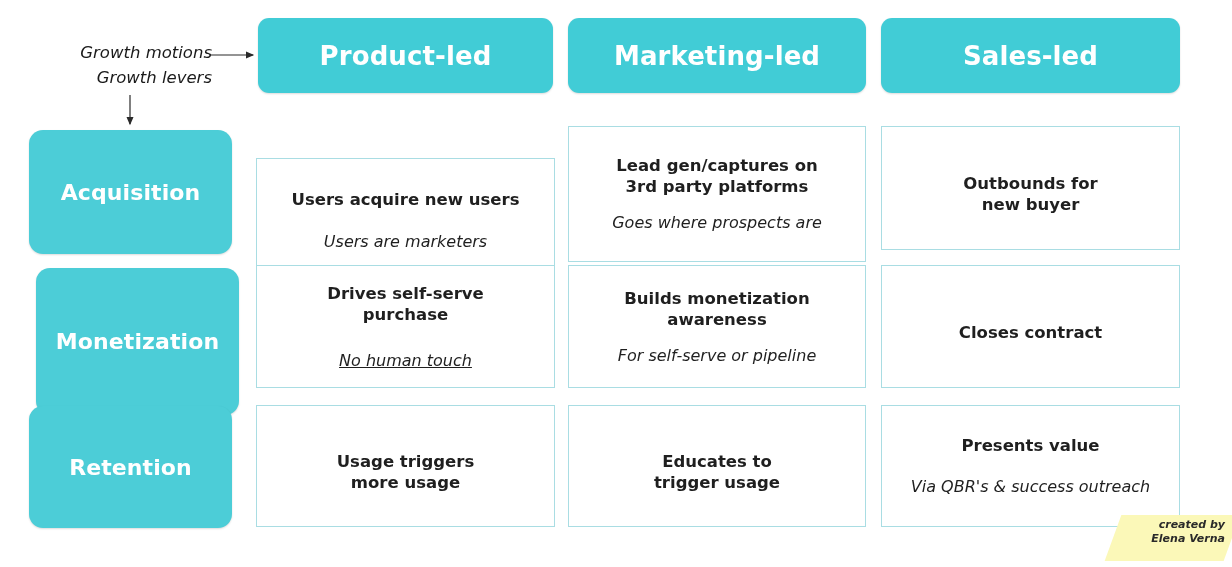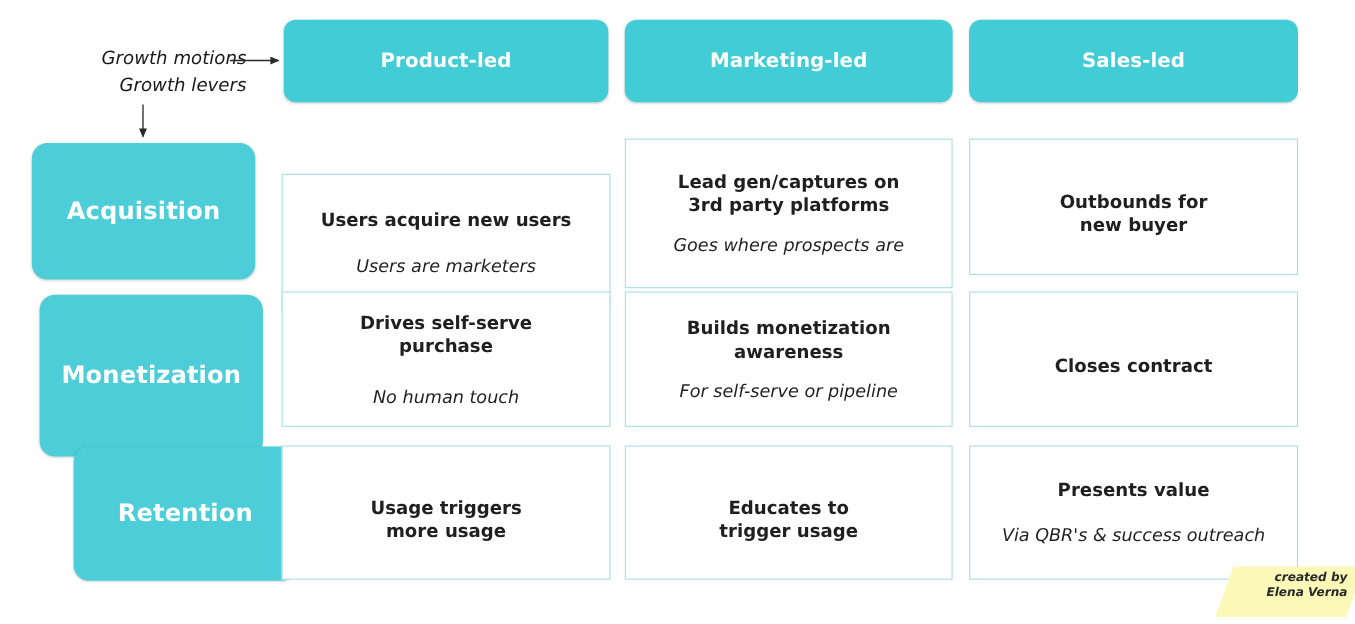--- a/index.html
+++ b/index.html
@@ -17,21 +17,21 @@
     position: relative;
     width: 1232px;
     height: 567px;
     background: #ffffff;
     overflow: hidden;
   }
 
   
   .annotations {
     position: absolute;
-    left: 12px;
+    left: 0px;
     top: 40px;
     width: 212px;
     text-align: right;
     font-style: italic;
     font-size: 16.5px;
     line-height: 25px;
     color: #1a1a1a;
     font-family: "DejaVu Sans", "Liberation Sans", sans-serif;
   }
   .annotations div { white-space: nowrap; }
@@ -49,21 +49,21 @@
   
   .col-header {
     position: absolute;
     box-sizing: border-box;
     border-radius: 11px;
     display: flex;
     align-items: center;
     justify-content: center;
     color: #ffffff;
     font-weight: bold;
-    font-size: 18px;
+    font-size: 26px;
     letter-spacing: 0.1px;
     box-shadow: 0 1px 2px rgba(0,0,0,0.14);
   }
 
   
   .row-label {
     position: absolute;
     box-sizing: border-box;
     border-radius: 14px;
     display: flex;
@@ -164,21 +164,21 @@
   <div class="col-header" style="left:881px; top:18px; width:299px; height:75px; background:#41ccd6;">
     <span>Sales-led</span>
   </div>
 
   <div class="row-label" style="left:29px; top:130px; width:203px; height:124px; background:#4ccdd7;">
     <span>Acquisition</span>
   </div>
   <div class="row-label" style="left:36px; top:268px; width:203px; height:147px; background:#4ccdd7;">
     <span>Monetization</span>
   </div>
-  <div class="row-label" style="left:29px; top:406px; width:203px; height:122px; background:#4ccdd7;margin-left:38px;">
+  <div class="row-label" style="left:29px; top:406px; width:203px; height:122px; background:#4ccdd7;">
     <span>Retention</span>
   </div>
 
   <div class="cell" style="left:256px; top:126px; width:299px; height:124px;margin-top:32px;">
     <div class="cell-primary">Users acquire new users</div>
     <div class="cell-secondary">Users are marketers</div>
   </div>
   <div class="cell" style="left:568px; top:126px; width:298px; height:136px;">
     <div class="cell-primary">Lead gen/captures on
 3rd party platforms</div>
@@ -186,21 +186,21 @@
   </div>
   <div class="cell no-sub" style="left:881px; top:126px; width:299px; height:124px;">
     <div class="cell-primary">Outbounds for
 new buyer</div>
 
   </div>
 
   <div class="cell" style="left:256px; top:265px; width:299px; height:123px;">
     <div class="cell-primary">Drives self-serve
 purchase</div>
-    <div class="cell-secondary" style="margin-top:26px;">No human touch</div>
+    <div class="cell-secondary" style="margin-top:26px;text-decoration:underline;">No human touch</div>
   </div>
   <div class="cell" style="left:568px; top:265px; width:298px; height:123px;">
     <div class="cell-primary">Builds monetization
 awareness</div>
     <div class="cell-secondary" style="margin-top:16px;">For self-serve or pipeline</div>
   </div>
   <div class="cell no-sub" style="left:881px; top:265px; width:299px; height:123px;">
     <div class="cell-primary">Closes contract</div>
 
   </div>

